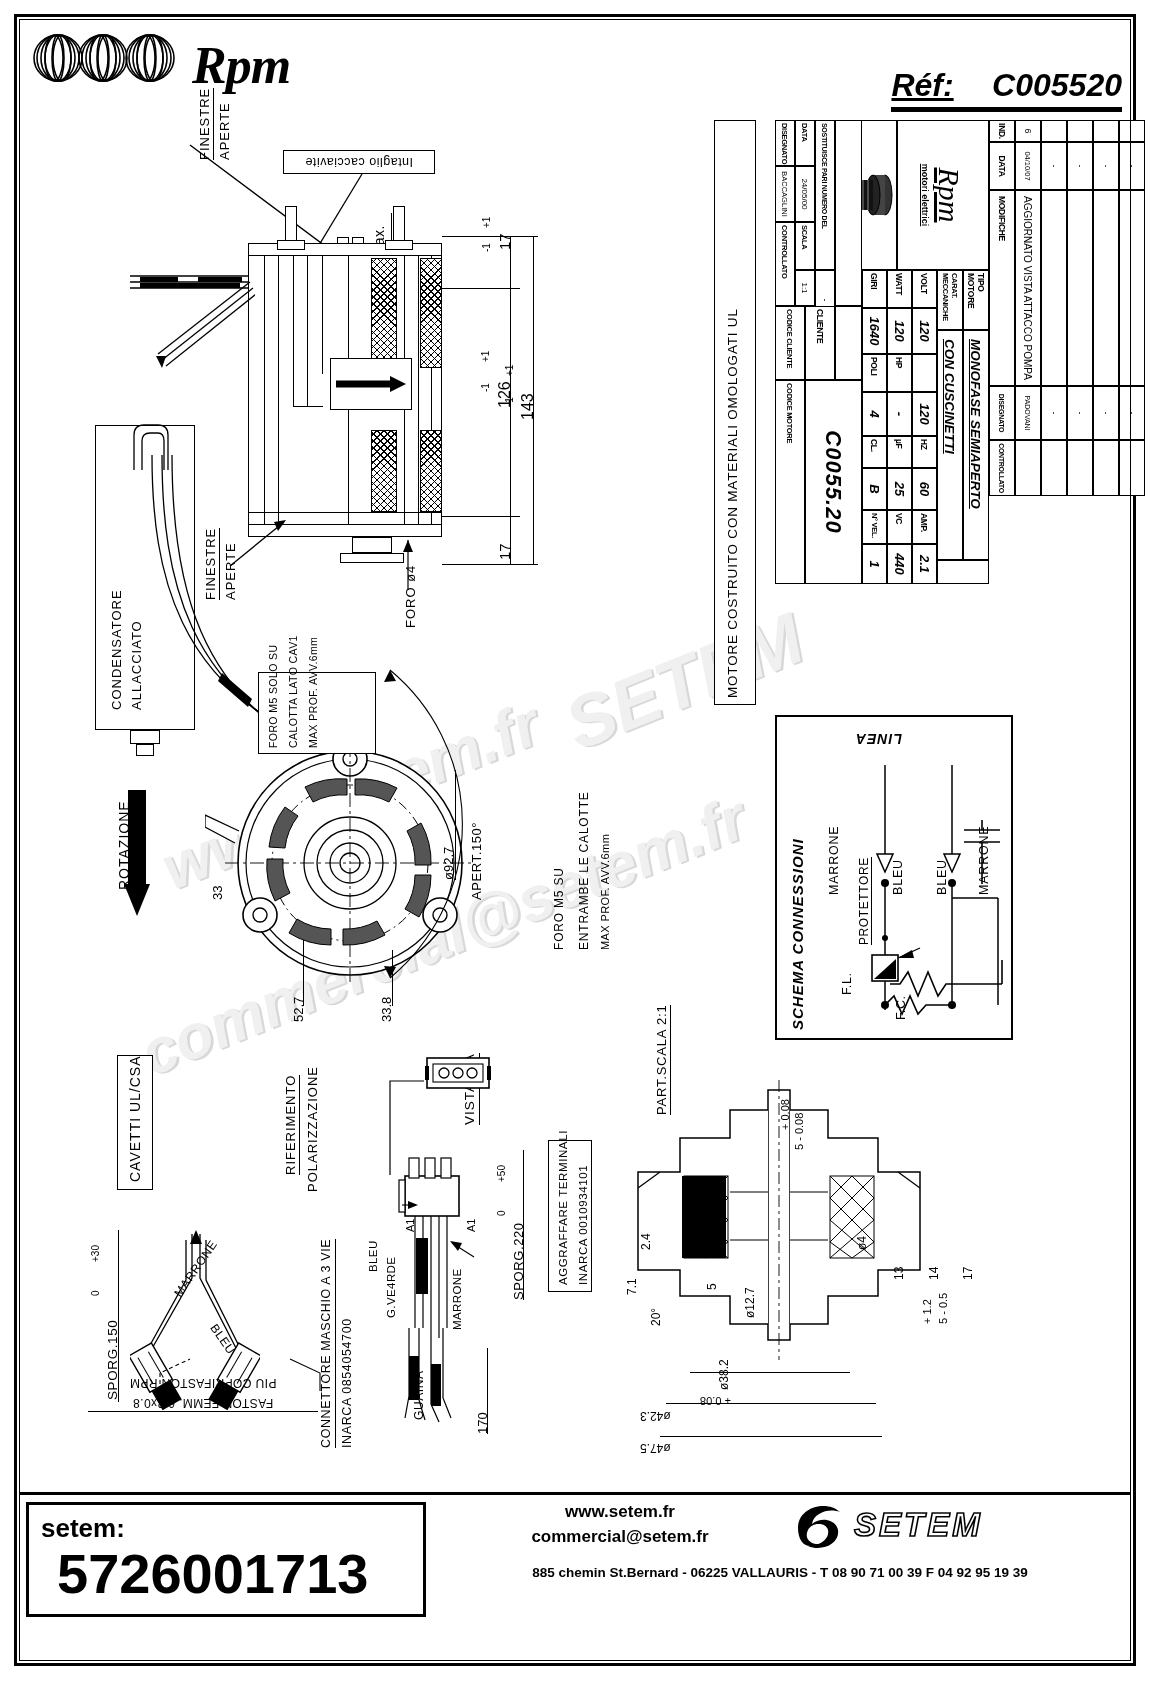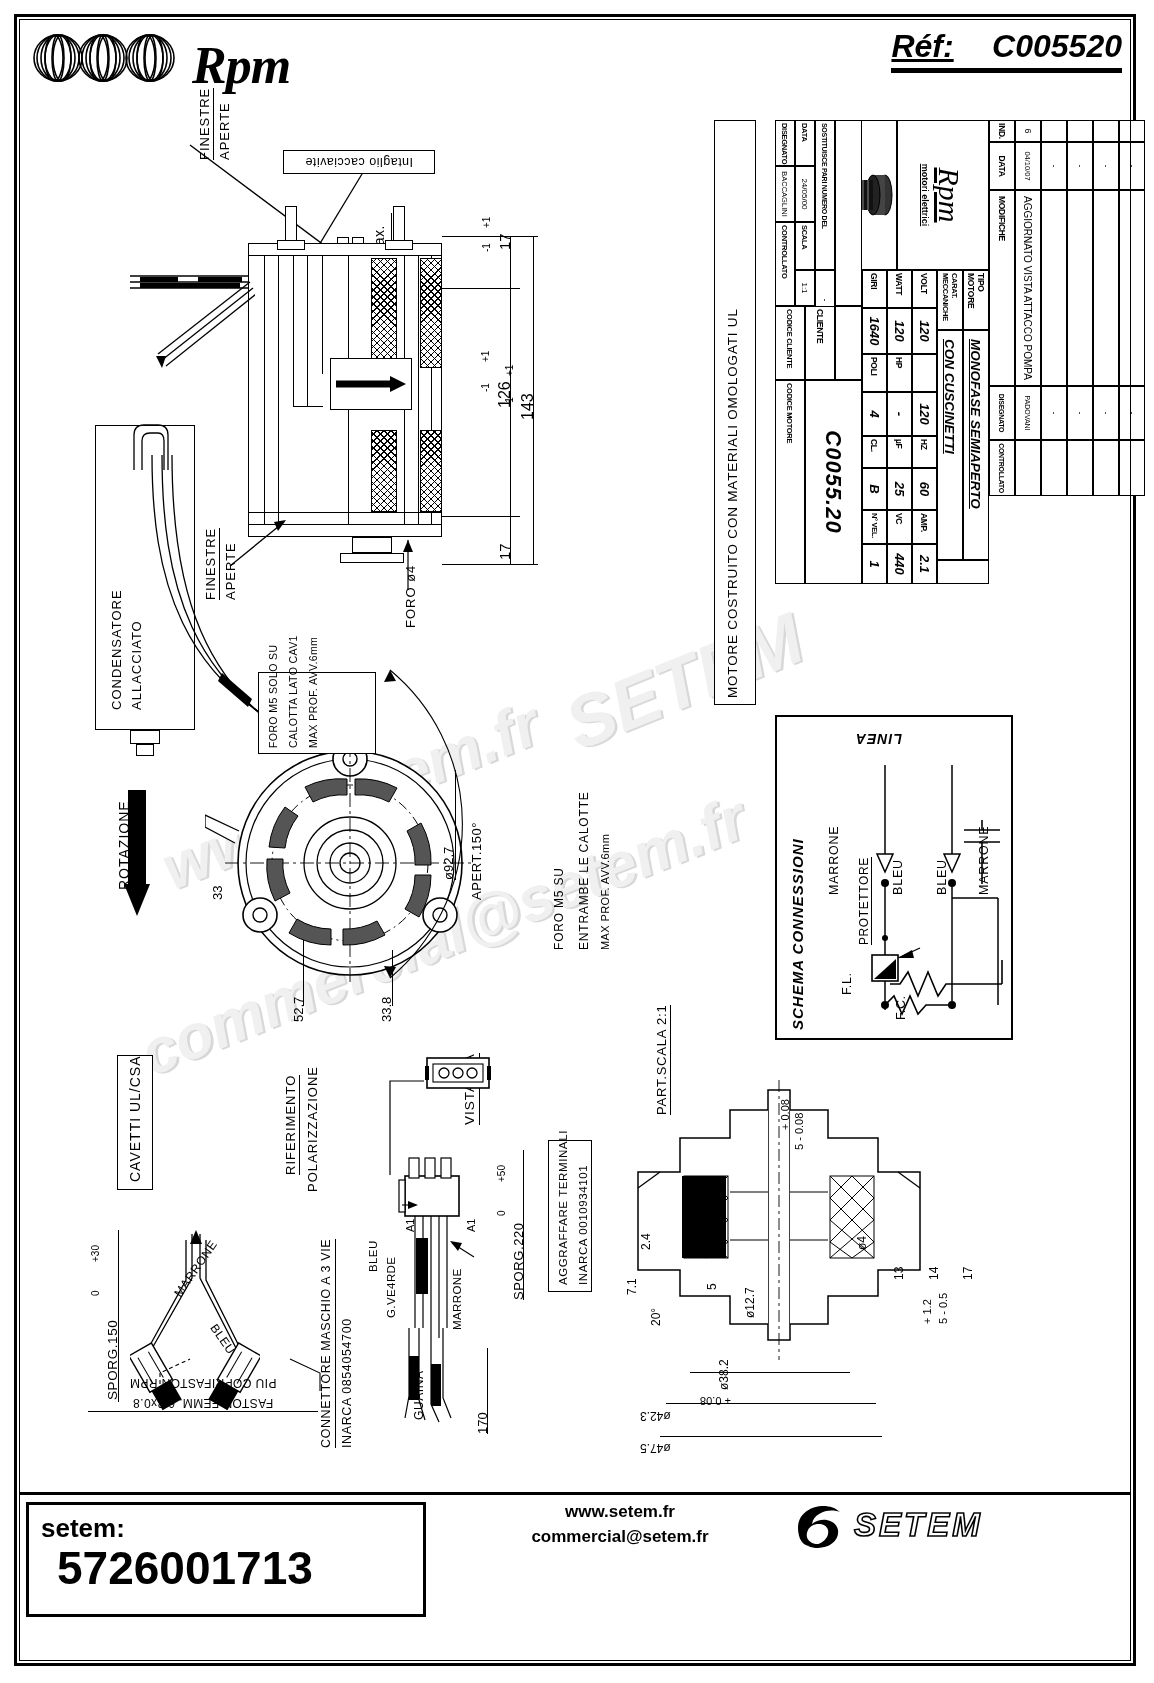--- a/index.html
+++ b/index.html
@@ -18,29 +18,29 @@
   .r180{transform-origin:50% 50%;transform:rotate(180deg);}
 
   
   #logo{position:absolute;left:32px;top:28px;width:310px;height:62px;}
   .coilwrap{position:absolute;left:0;top:4px;width:148px;height:52px;}
   .coilwrap svg{display:block;}
   #logotext{position:absolute;left:160px;top:8px;font-family:"Liberation Serif",serif;
      font-style:italic;font-weight:bold;font-size:52px;letter-spacing:-1px;}
 
   #refblock{position:absolute;right:32px;top:28px;text-align:right;}
-  #refblock .rw{display:inline-block;border-bottom:5px solid #000;padding-bottom:3px;}
+  #refblock .rw{display:inline-block;border-bottom:5px solid #000;padding-bottom:3px;margin-top:39px;}
   #refblock .lbl{font-style:italic;font-weight:bold;font-size:32px;text-decoration:underline;}
   #refblock .val{font-style:italic;font-weight:bold;font-size:32px;margin-left:34px;}
 
   
   #footline{position:absolute;left:19px;top:1492px;width:1112px;height:3px;background:#000;}
   #codebox{position:absolute;left:26px;top:1502px;width:400px;height:115px;border:3px solid #000;box-sizing:border-box;background:#fff;}
   #codebox .clab{position:absolute;left:12px;top:8px;font-size:26px;font-weight:bold;}
-  #codebox .cval{position:absolute;left:28px;top:36px;font-size:46px;font-weight:bold;letter-spacing:0px;}
+  #codebox .cval{position:absolute;left:28px;top:36px;font-size:56px;font-weight:bold;letter-spacing:0px;}
   #ftweb{position:absolute;left:470px;top:1500px;width:300px;text-align:center;font-size:17px;font-weight:bold;line-height:1.45;}
   #ftaddr{position:absolute;left:430px;top:1565px;width:700px;text-align:center;font-size:13.5px;font-weight:bold;}
   #setemlogo{position:absolute;left:790px;top:1498px;width:250px;height:56px;}
   #setemlogo .sw{position:absolute;left:64px;top:8px;font-family:"Liberation Sans",sans-serif;
       font-style:italic;font-weight:bold;font-size:33px;letter-spacing:3px;
       -webkit-text-stroke:1.6px #000;color:#fff;}
 
   
   #wm{position:absolute;left:0;top:0;width:1154px;height:1683px;pointer-events:none;}
   #wm div{position:absolute;color:#f0f0f0;font-weight:bold;font-style:italic;
@@ -674,20 +674,21 @@
 
   <div id="footline"></div>
   <div id="codebox">
     <div class="clab">setem:</div>
     <div class="cval">5726001713</div>
   </div>
   <div id="ftweb">
     <div>www.setem.fr</div>
     <div>commercial@setem.fr</div>
   </div>
+  <div id="ftaddr">885 chemin St.Bernard  -  06225 VALLAURIS  -  T 08 90 71 00 39   F 04 92 95 19 39</div>
   <div id="setemlogo">
     <svg width="60" height="56" viewBox="0 0 60 56">
       <path d="M8 30 C8 8 38 2 50 14 C40 10 24 14 22 26 C32 18 46 22 48 32 C50 46 32 54 18 48 C28 48 40 42 38 32 C36 24 22 24 18 32 C14 40 20 46 28 46 C16 52 8 44 8 30 Z" fill="#000"></path>
     </svg>
     <div class="sw">SETEM</div>
   </div>
 
   <div class="frame2"></div>
 </div>
 

